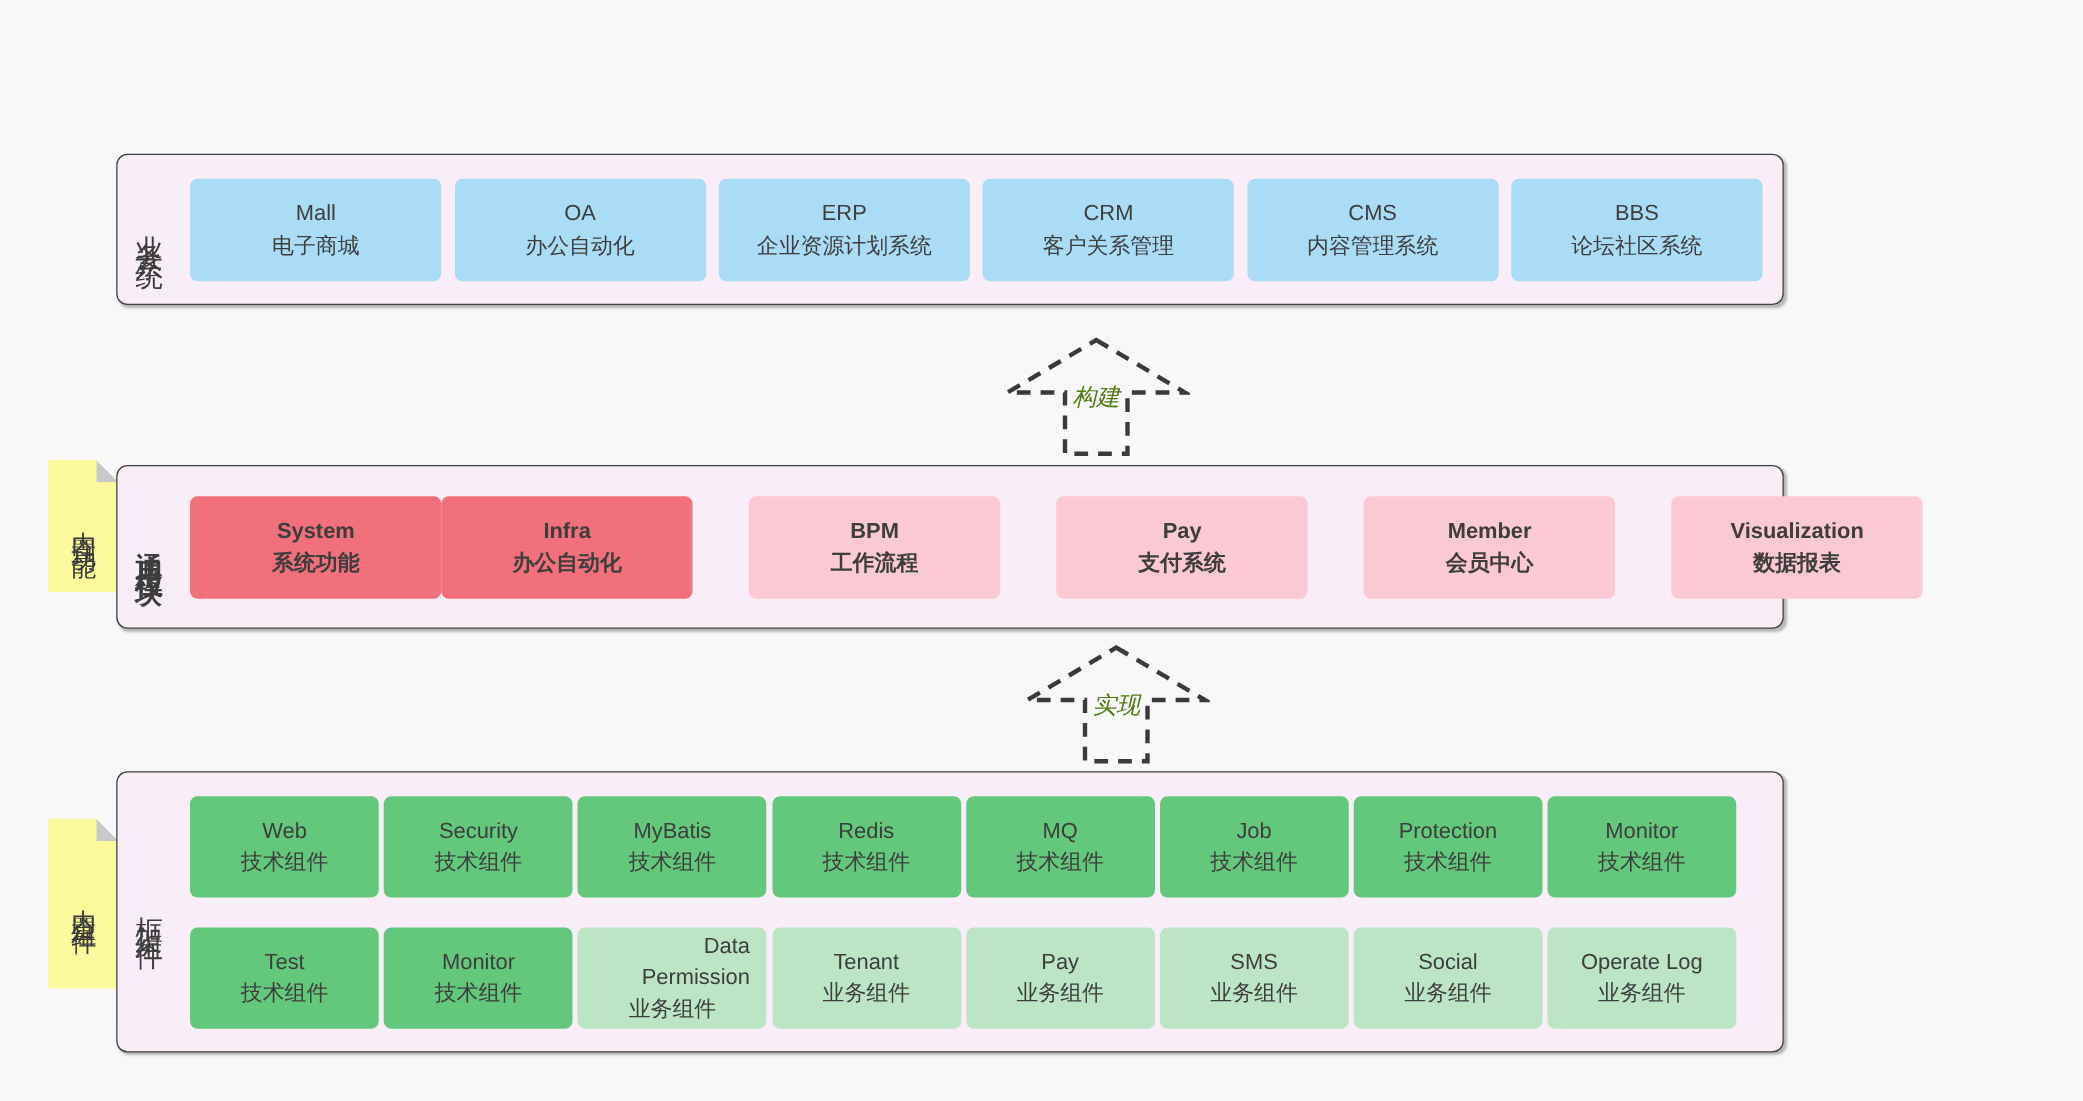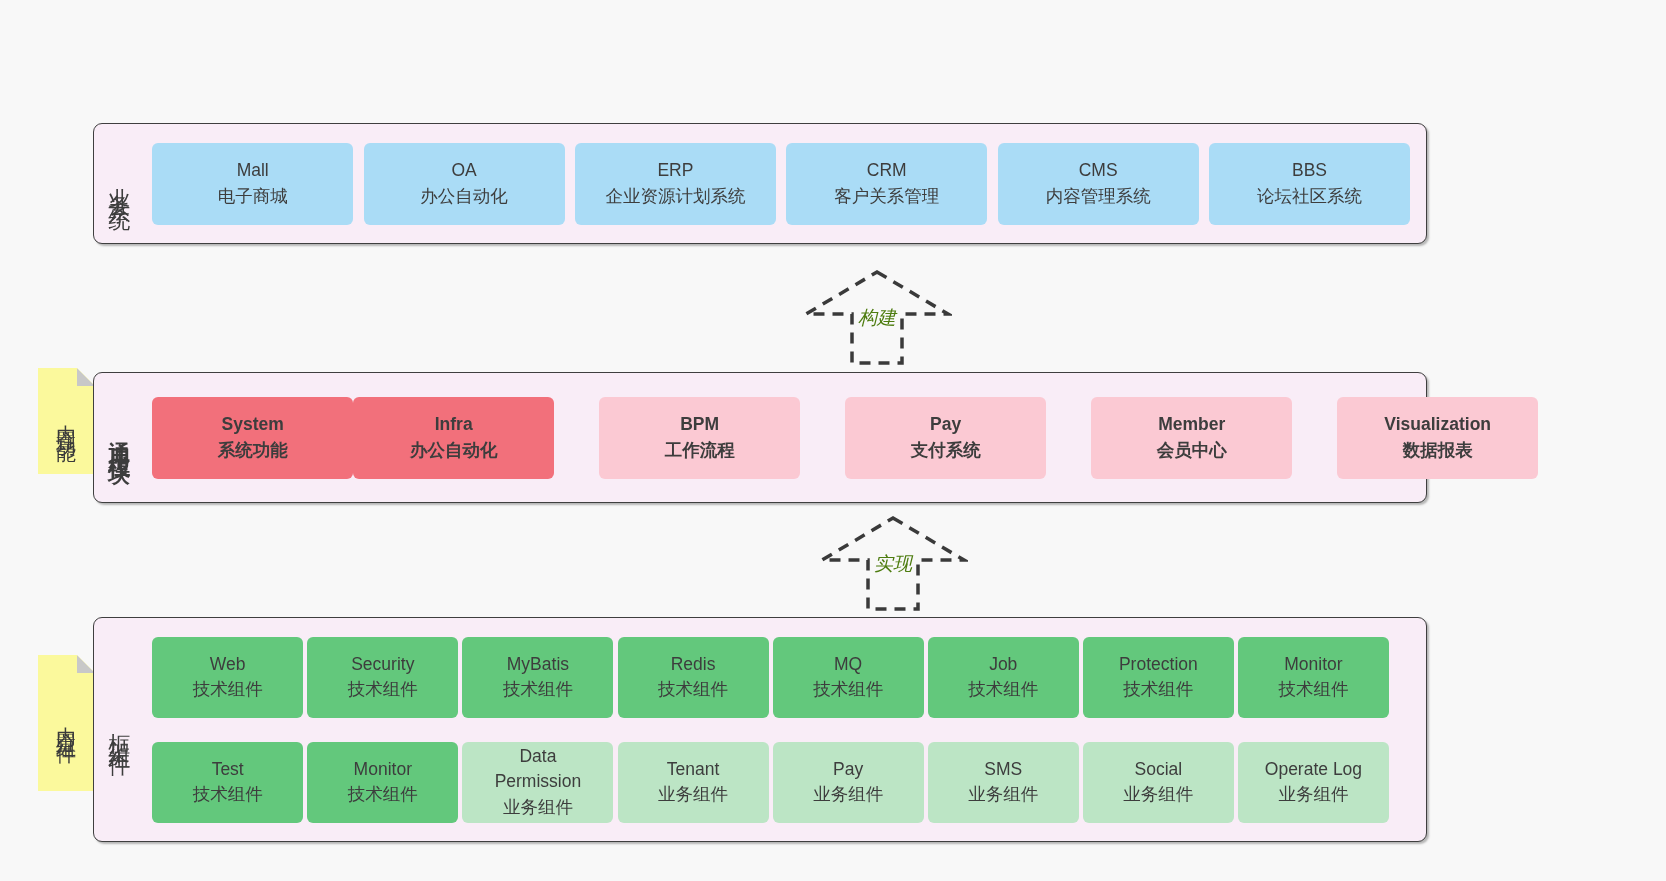--- a/index.html
+++ b/index.html
@@ -24,21 +24,21 @@
     letter-spacing:7px;margin-left:13px;flex:0 0 auto;line-height:1.1;}
 
   .boxrow{flex:1;display:flex;justify-content:space-between;align-items:center;
     margin-left:21px;margin-right:16px;}
   .rows{flex:1;display:flex;flex-direction:column;gap:24px;margin-left:21px;margin-right:37px;}
   .rows .boxrow{margin:0;}
 
   .box{width:201px;height:82px;border-radius:6px;display:flex;flex-direction:column;
     justify-content:center;align-items:center;text-align:center;color:var(--text);
     font-size:17.5px;line-height:1.45;padding:2px 6px;}
-  .panel-3 .box{width:151px;height:81px;}
+  .panel-3 .box{width:151px;height:81px;text-align:right;}
   .panel-3 .box .en{max-width:124px;}
   .blue{background:var(--blue);} .red{background:var(--red);} .pink{background:var(--pink);margin-left:45px;}
   .green{background:var(--green);} .green-light{background:var(--green-light);}
 
   
   .sticky{position:absolute;left:38px;width:57px;background:var(--yellow);z-index:0;
     display:flex;align-items:center;justify-content:center;
     clip-path:polygon(0 0,calc(100% - 18px) 0,100% 18px,100% 100%,0 100%);}
   .sticky-1{top:368px;height:106px;}
   .sticky-2{top:655px;height:136px;}

